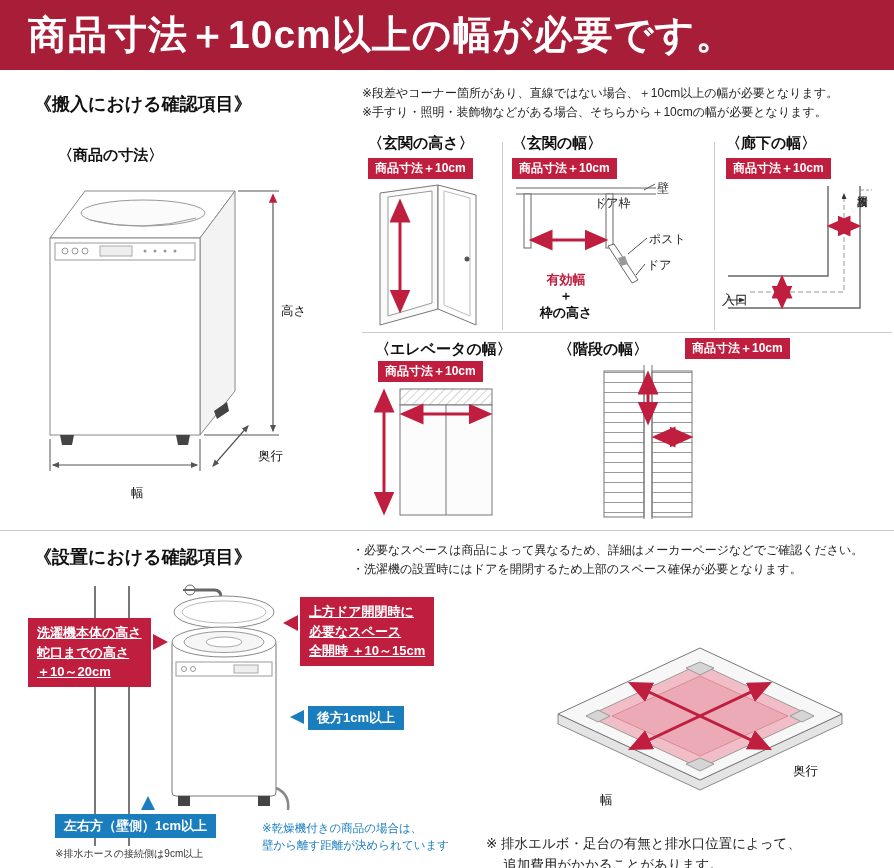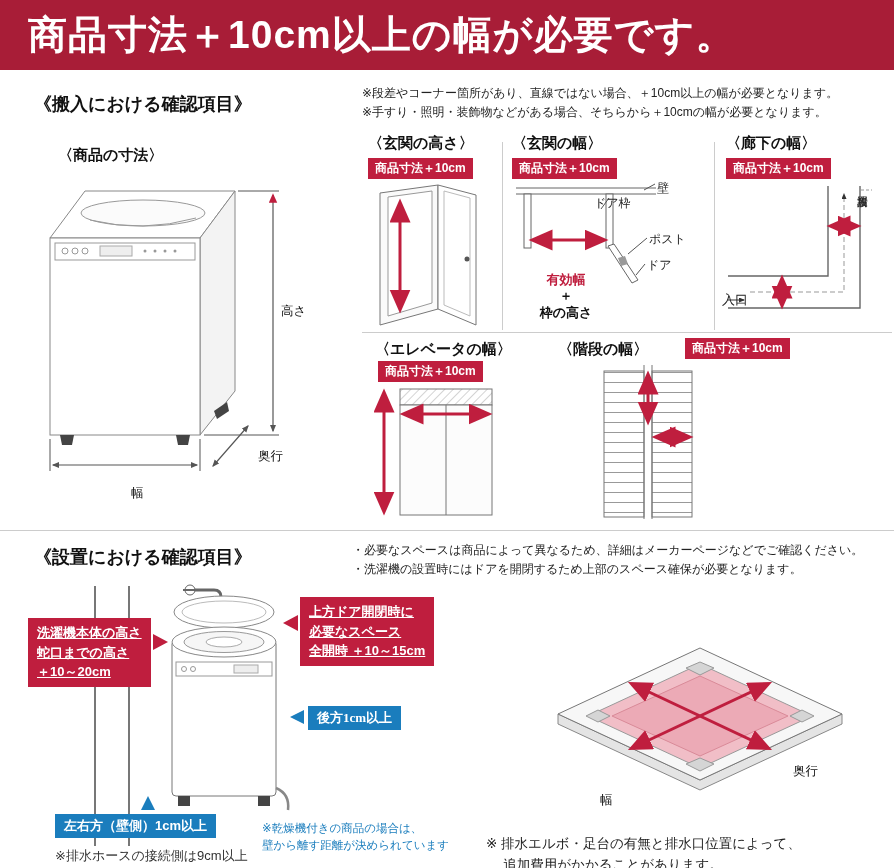--- a/index.html
+++ b/index.html
@@ -23,21 +23,21 @@
   .callout-red{background:#bf1e3e;color:#fff;font-size:13px;font-weight:bold;line-height:1.5;
                padding:5px 9px;white-space:pre-line;text-decoration:underline;}
   .callout-blue{background:#1a7dbd;color:#fff;font-size:13px;font-weight:bold;line-height:1.4;
                 padding:3px 9px;white-space:pre-line;}
   .eff-block{width:100px;text-align:center;font-size:13px;font-weight:bold;line-height:1.25;color:#111;}
   .eff-red{color:#bf1e3e;}
   .black-banner{background:#111;color:#fff;font-size:19px;font-weight:bold;
                 display:flex;align-items:center;justify-content:center;}
   .pan-note{font-size:13.5px;line-height:1.55;color:#222;white-space:pre-line;}
   .blue-note{font-size:11.5px;line-height:1.5;color:#1a7dbd;white-space:pre-line;}
-  .tiny-note{font-size:13px;color:#333;white-space:nowrap;}
+  .tiny-note{font-size:10px;color:#333;white-space:nowrap;}
   .vdiv{width:1px;background:#ccc;}
   .hdiv{height:1px;background:#ccc;}
   .wall{box-sizing:border-box;border-left:2px solid #777;border-right:2px solid #777;background:#fff;}
   .tri{width:0;height:0;}
   .tri-r-red{border-top:8px solid transparent;border-bottom:8px solid transparent;border-left:15px solid #bf1e3e;}
   .tri-l-red{border-top:8px solid transparent;border-bottom:8px solid transparent;border-right:15px solid #bf1e3e;}
   .tri-l-blue{border-top:7px solid transparent;border-bottom:7px solid transparent;border-right:14px solid #1a7dbd;}
   .tri-up-blue{border-left:7px solid transparent;border-right:7px solid transparent;border-bottom:14px solid #1a7dbd;}
   svg{display:block;}
 </style>
@@ -222,21 +222,21 @@
   <div class="abs callout-red" style="left:28px;top:618px;">洗濯機本体の高さ
 蛇口までの高さ
 ＋10～20cm</div>
   <div class="abs tri tri-r-red" style="left:153px;top:634px;"></div>
 
   <div class="abs callout-red" style="left:300px;top:597px;">上方ドア開閉時に
 必要なスペース
 全開時 ＋10～15cm</div>
   <div class="abs tri tri-l-red" style="left:283px;top:615px;"></div>
 
-  <div class="abs callout-blue" style="left:308px;top:706px;font-family:Liberation Serif, serif;">後方1cm以上</div>
+  <div class="abs callout-blue" style="left:308px;top:706px;">後方1cm以上</div>
   <div class="abs tri tri-l-blue" style="left:290px;top:710px;"></div>
 
   <div class="abs callout-blue" style="left:55px;top:814px;">左右方（壁側）1cm以上</div>
   <div class="abs tri tri-up-blue" style="left:141px;top:796px;"></div>
 
   <div class="abs blue-note" style="left:262px;top:820px;">※乾燥機付きの商品の場合は、
 壁から離す距離が決められています</div>
   <div class="abs tiny-note" style="left:55px;top:847px;">※排水ホースの接続側は9cm以上</div>
 
 

